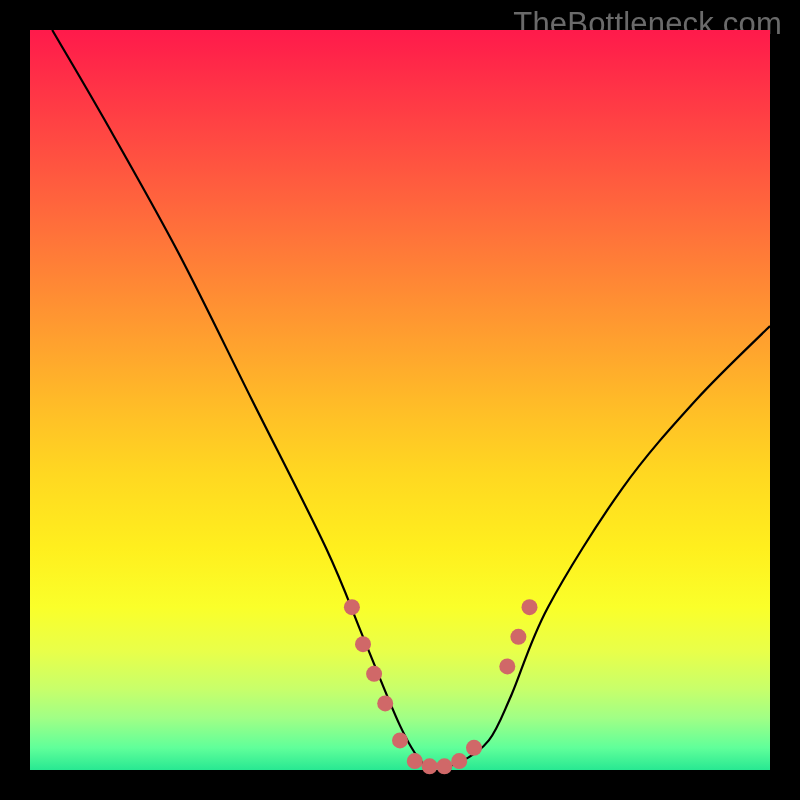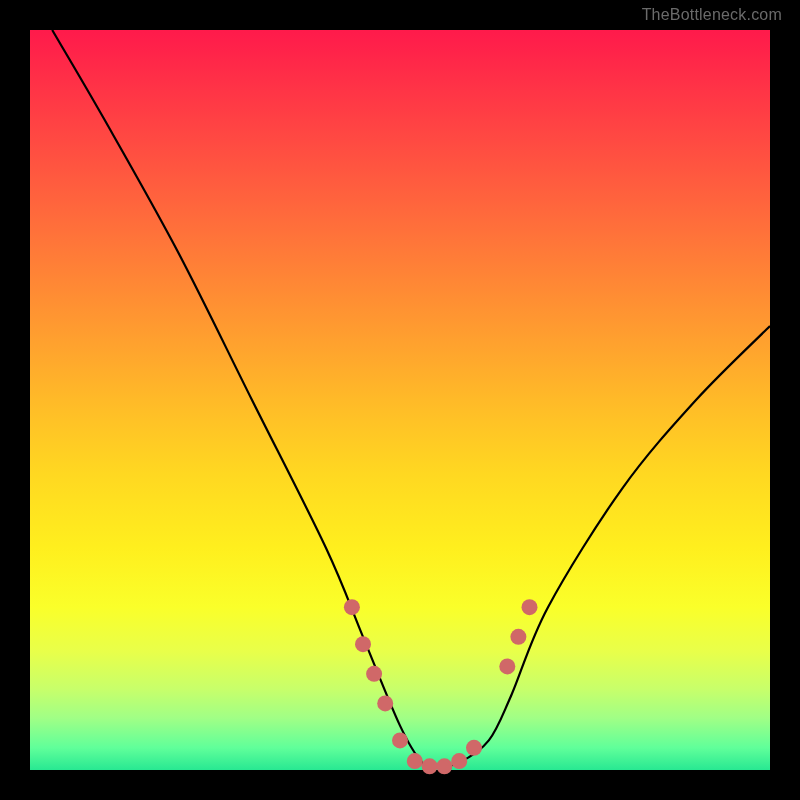--- a/index.html
+++ b/index.html
@@ -37,21 +37,21 @@
       #c8ff6a 89%,
       #a0ff86 93%,
       #60ff9a 97%,
       #28e892 100%);
   }
   .watermark {
     position: absolute;
     top: 6px;
     right: 18px;
     color: #6a6a6a;
-    font-size: 16px;
+    font-size: 31px;
     font-weight: 500;
     letter-spacing: 0.2px;
     user-select: none;
   }
   svg.curve {
     position: absolute;
     left: 0; top: 0;
     width: 740px;
     height: 740px;
     overflow: visible;

